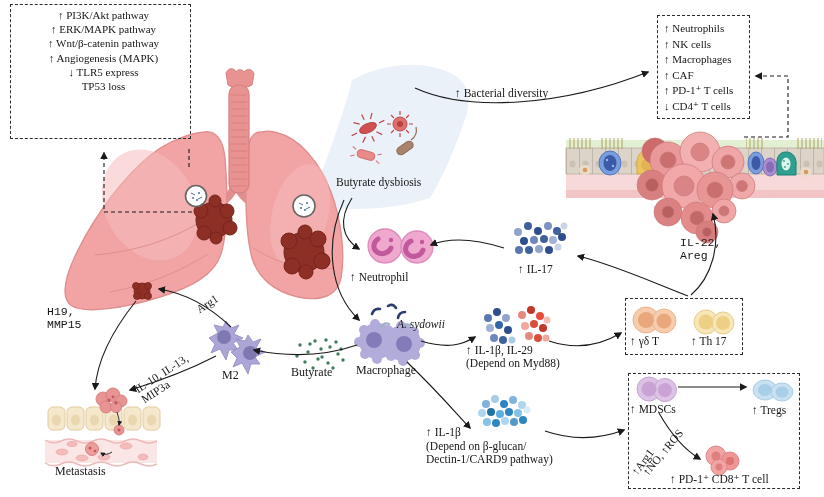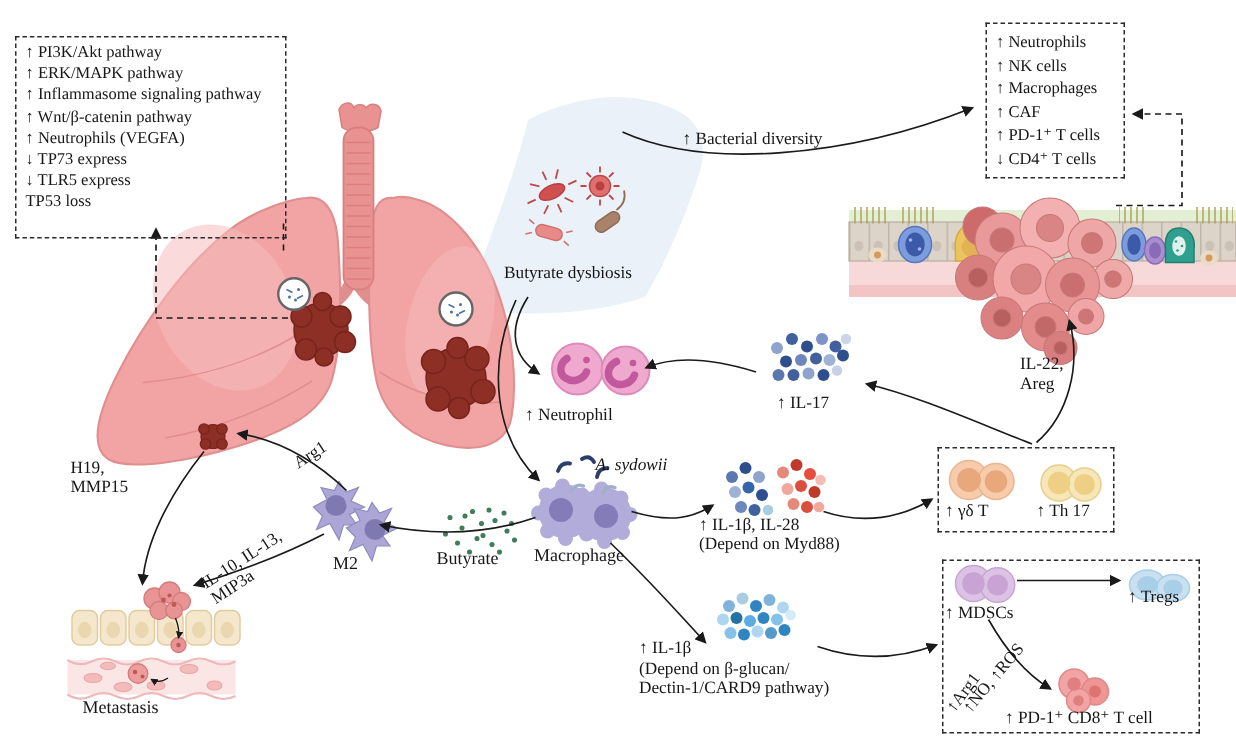--- a/index.html
+++ b/index.html
@@ -3,28 +3,28 @@
 <meta charset="utf-8">
 <style>
   html,body{margin:0;padding:0;background:#fff;}
   #canvas{position:relative;width:824px;height:497px;background:#fff;overflow:hidden;
           font-family:"Liberation Serif","DejaVu Serif",serif;color:#161616;}
   #art{position:absolute;left:0;top:0;}
   .lbl{position:absolute;font-size:11.5px;line-height:13px;white-space:nowrap;color:#161616;}
   .center{text-align:left;}
   .italic{font-style:italic;}
   .box{position:absolute;border:1.3px dashed #2b2b2b;box-sizing:border-box;background:transparent;}
-  #pathways-box{left:10px;top:24px;width:181px;height:135px;padding:3px 0 0 6px;}
+  #pathways-box{left:10px;top:4px;width:181px;height:135px;padding:3px 0 0 6px;text-align:center;}
   #pathways-box div{font-size:11px;line-height:14.2px;white-space:nowrap;}
   #immune-box{left:657px;top:15px;width:93px;height:104px;padding:5px 0 0 6px;}
   #immune-box div{font-size:11px;line-height:15.6px;white-space:nowrap;}
   #gdt-box{left:625px;top:298px;width:118px;height:57px;}
   #mdsc-box{left:628px;top:373px;width:172px;height:116px;}
   .rot{transform-origin:0 0;}
-  .two-line{line-height:12.5px;}
+  .two-line{line-height:12.5px;font-family:Liberation Mono, monospace;}
 </style>
 </head>
 <body>
 
 <div id="canvas">
 
 <svg id="art" width="824" height="497" viewBox="0 0 824 497">
   <defs>
     <marker id="ah" viewBox="0 0 10 10" refX="8" refY="5" markerWidth="7" markerHeight="7" orient="auto-start-reverse">
       <path d="M0,0 L10,5 L0,10 z" fill="#1a1a1a"></path>
@@ -411,24 +411,22 @@
   <g stroke="#1a1a1a" stroke-width="1.1" fill="none" stroke-dasharray="4 3">
     <path d="M192,212 L104,212 L104,153" marker-end="url(#ah)"></path>
     <path d="M189,149 L189,167"></path>
     <path d="M744,137 L788,137 L788,76 L756,76" marker-end="url(#ah)"></path>
   </g>
 </svg>
 
 <div class="box" id="pathways-box">
   <div>↑ PI3K/Akt pathway</div>
   <div>↑ ERK/MAPK pathway</div>
-  <div>↑ Inflammasome signaling pathway</div>
   <div>↑ Wnt/β-catenin pathway</div>
-  <div>↑ Neutrophils (VEGFA)</div>
-  <div>↓ TP73 express</div>
+  <div>↑ Angiogenesis (MAPK)</div>
   <div>↓ TLR5 express</div>
   <div>TP53 loss</div>
 </div>
 
 <div class="box" id="immune-box">
   <div>↑ Neutrophils</div>
   <div>↑ NK cells</div>
   <div>↑ Macrophages</div>
   <div>↑ CAF</div>
   <div>↑ PD-1⁺ T cells</div>
@@ -439,44 +437,44 @@
 <div class="box" id="mdsc-box"></div>
 
 <div class="lbl center" style="left:455px;top:87px;width:150px;">↑ Bacterial diversity</div>
 <div class="lbl center" style="left:336px;top:176px;width:115px;">Butyrate dysbiosis</div>
 <div class="lbl center" style="left:350px;top:271px;width:100px;">↑ Neutrophil</div>
 <div class="lbl" style="left:518px;top:263px;">↑ IL-17</div>
 <div class="lbl two-line" style="left:680px;top:237px;">
   <div>IL-22,</div>
   <div>Areg</div>
 </div>
-<div class="lbl italic" style="left:397px;top:304px;">A. sydowii</div>
+<div class="lbl italic" style="left:397px;top:318px;">A. sydowii</div>
 <div class="lbl center" style="left:356px;top:364px;width:80px;font-size:12px;">Macrophage</div>
 <div class="lbl center" style="left:291px;top:366px;width:62px;font-size:12px;">Butyrate</div>
 <div class="lbl center" style="left:222px;top:369px;width:40px;font-size:12px;">M2</div>
 <div class="lbl rot" style="left:194px;top:305px;transform:rotate(-33deg);">Arg1</div>
 <div class="lbl rot" style="left:133px;top:386px;line-height:11.5px;transform:rotate(-33deg);">
   <div>IL-10, IL-13,</div>
   <div>MIP3a</div>
 </div>
 <div class="lbl two-line" style="left:47px;top:306px;">
   <div>H19,</div>
   <div>MMP15</div>
 </div>
 <div class="lbl center" style="left:55px;top:465px;width:95px;font-size:12px;">Metastasis</div>
 <div class="lbl center" style="left:466px;top:344px;width:115px;line-height:13px;">
-  <div>↑ IL-1β, IL-28</div>
+  <div>↑ IL-1β, IL-29</div>
   <div>(Depend on Myd88)</div>
 </div>
 <div class="lbl" style="left:630px;top:335px;">↑ γδ T</div>
 <div class="lbl" style="left:691px;top:335px;">↑ Th 17</div>
 <div class="lbl center" style="left:426px;top:426px;width:170px;line-height:13.5px;">
   <div>↑ IL-1β</div>
   <div>(Depend on β-glucan/</div>
   <div>Dectin-1/CARD9 pathway)</div>
 </div>
 <div class="lbl" style="left:630px;top:403px;">↑ MDSCs</div>
-<div class="lbl" style="left:752px;top:392px;">↑ Tregs</div>
+<div class="lbl" style="left:752px;top:404px;">↑ Tregs</div>
 <div class="lbl rot" style="left:640px;top:470px;transform:rotate(-50deg);">↑NO, ↑ROS</div>
 <div class="lbl rot" style="left:629px;top:470px;transform:rotate(-53deg);">↑Arg1</div>
 <div class="lbl center" style="left:670px;top:473px;width:130px;">↑ PD-1⁺ CD8⁺ T cell</div>
 
 </div>
 
 </body></html>

